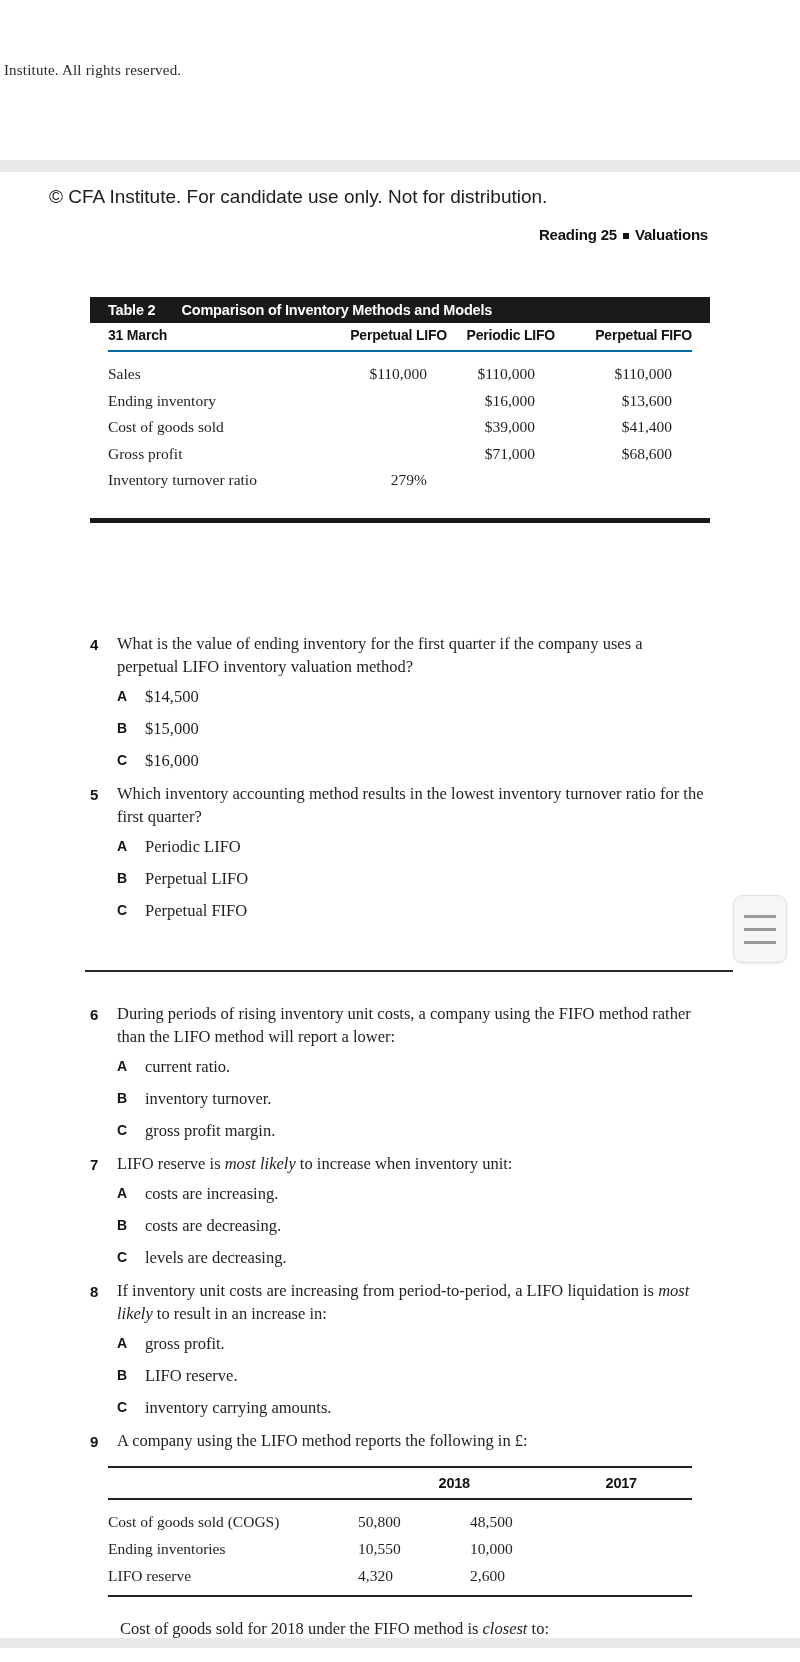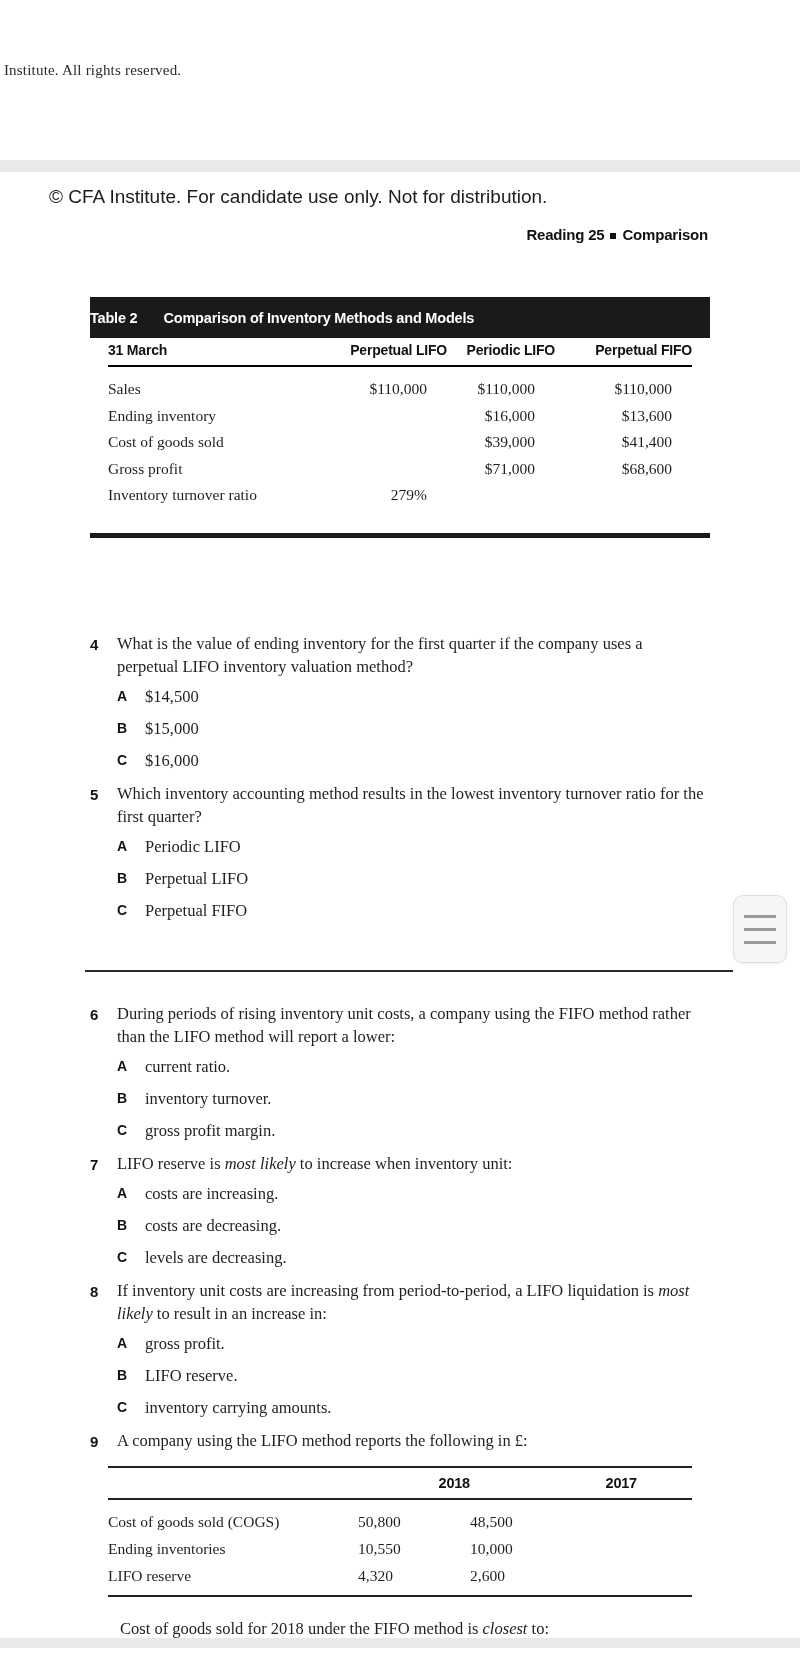--- a/index.html
+++ b/index.html
@@ -37,39 +37,39 @@
     display:inline-block; width:6px; height:6px; background:#111;
     margin:0 6px 1px 6px; vertical-align:middle;
   }
 
   
   .t2 {
     position:absolute; left:90px; top:297px; width:620px;
     border-bottom:5px solid #1a1a1a;
   }
   .t2-head {
-    background:#1a1a1a; color:#fff; height:41px;
-    display:flex; align-items:center; padding-left:0;
+    background:#1a1a1a; color:#fff; height:26px;
+    display:flex; align-items:center; padding-left:18px;
     font-family:"Liberation Sans", sans-serif; font-weight:bold;
     font-size:14.5px; letter-spacing:-0.2px;
   }
   .t2-head .t2-label { margin-right:26px; }
   .t2-body { padding:0 18px 24px 18px; }
   .t2-sub {
     margin-top:26px;
     font-family:"Liberation Sans", sans-serif; font-weight:bold;
     font-size:14px; color:#111; letter-spacing:-0.2px;
   }
   table.tbl { border-collapse:collapse; table-layout:fixed; width:584px; }
   table.tbl th, table.tbl td { vertical-align:bottom; }
   .t2-tbl thead th {
     font-family:"Liberation Sans", sans-serif; font-weight:bold;
     font-size:14px; color:#111; letter-spacing:-0.2px;
     text-align:right; padding:4px 0 7px 0;
-    border-bottom:2px solid #000000;
+    border-bottom:2px solid #0369a1;
   }
   .t2-tbl thead th.lbl { text-align:left; }
   .t2-tbl tbody td {
     font-size:15.5px; color:#1f1f1f;
     height:26.5px; line-height:26.5px;
     text-align:right; padding-right:20px;
   }
   .t2-tbl tbody tr:first-child td { padding-top:9px; }
   .t2-tbl tbody td.lbl { text-align:left; padding-right:0; }
   .t2-tbl tbody tr:last-child td { border-bottom:0; }
@@ -133,21 +133,21 @@
 
 <div class="page">
 
   <div class="top-partial">. Institute. All rights reserved.</div>
 
   <div class="band band-top"></div>
 
   <div class="copyright">© CFA Institute. For candidate use only. Not for distribution.</div>
 
   <div class="reading sans">
-    <span>Reading 25</span><span class="sq"></span><span>Comparison</span>
+    <span>Reading 25</span><span class="sq"></span><span>Valuations</span>
   </div>
 
   <div class="t2">
     <div class="t2-head">
       <span class="t2-label">Table 2</span>
       <span class="t2-title">Comparison of Inventory Methods and Models</span>
     </div>
     <div class="t2-body">
       <table class="tbl t2-tbl">
         <colgroup>

